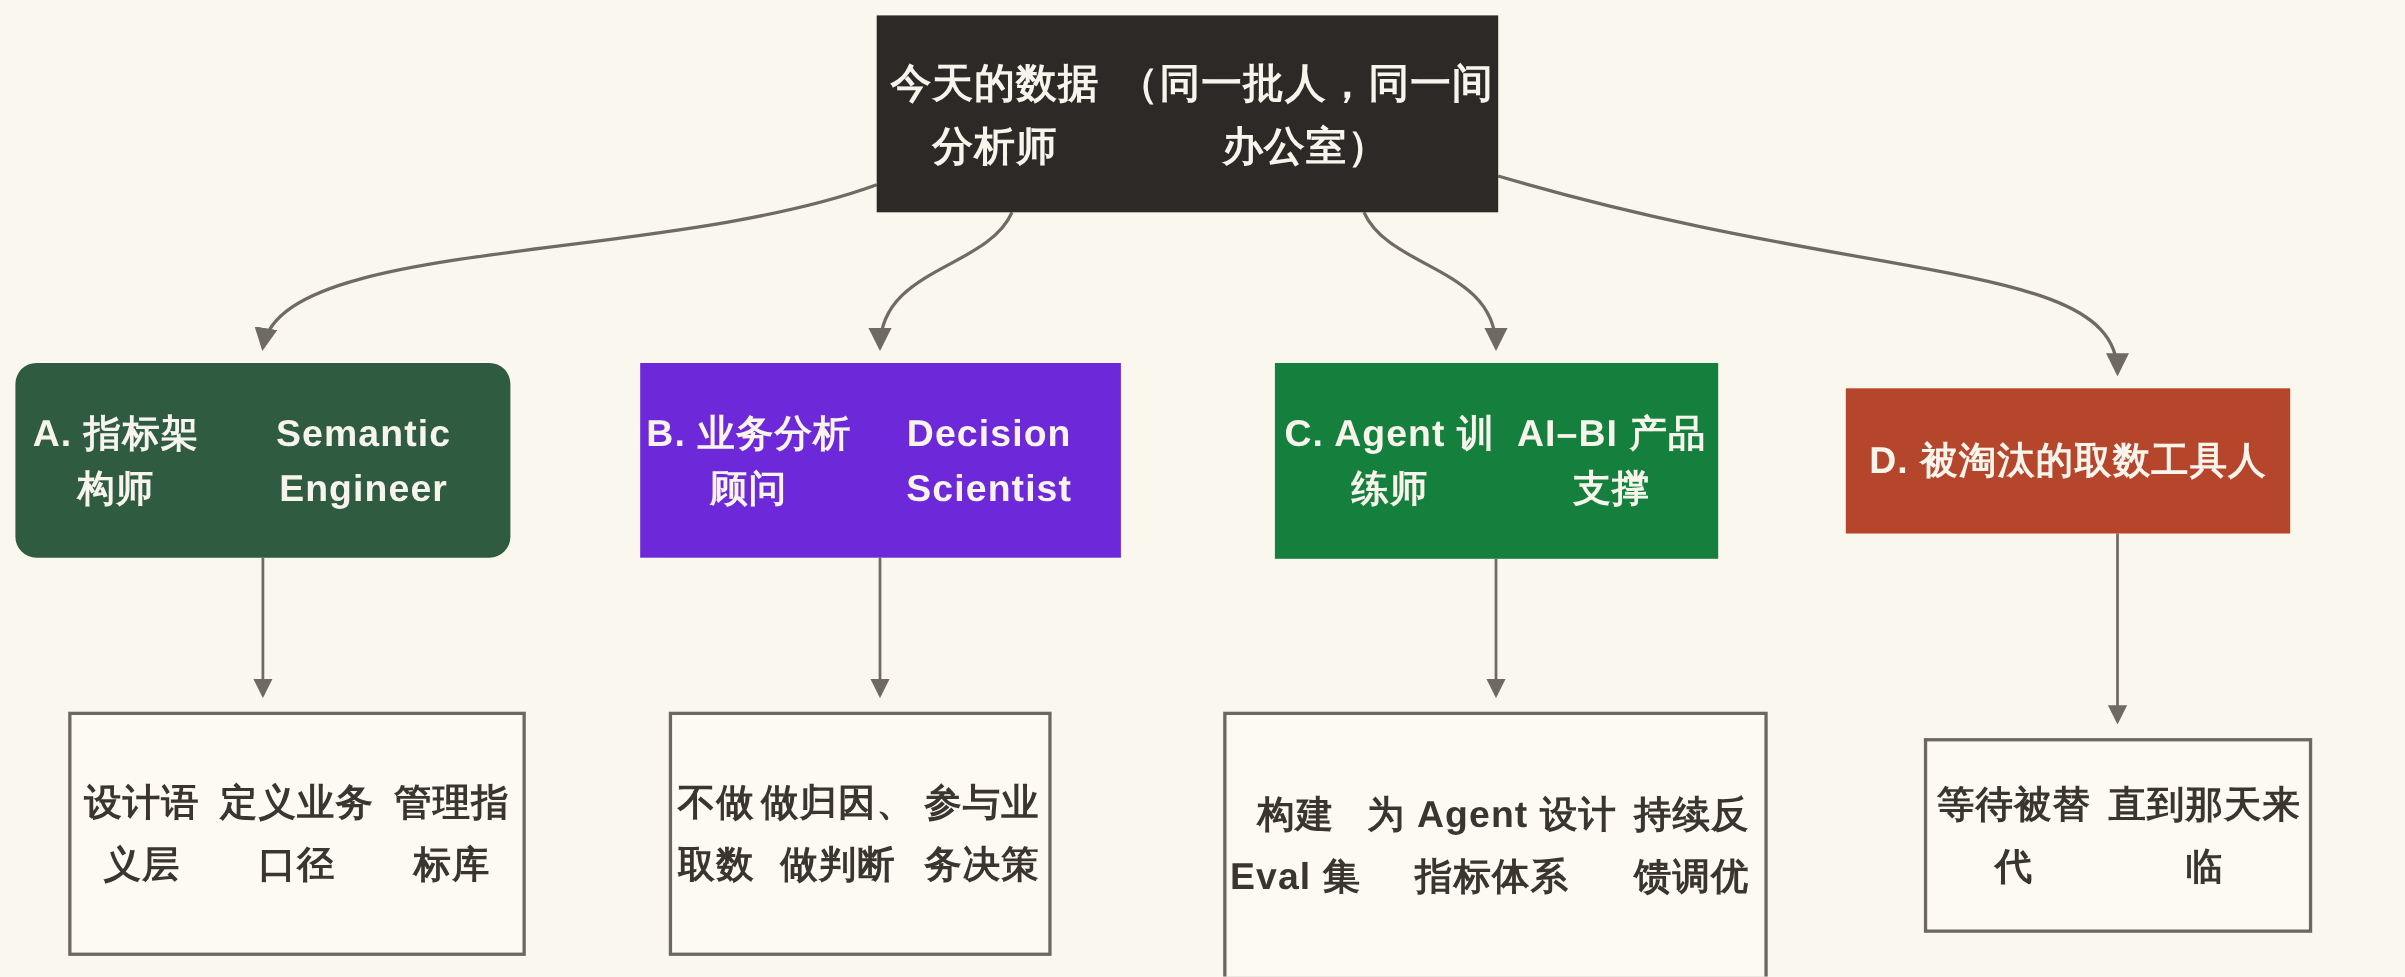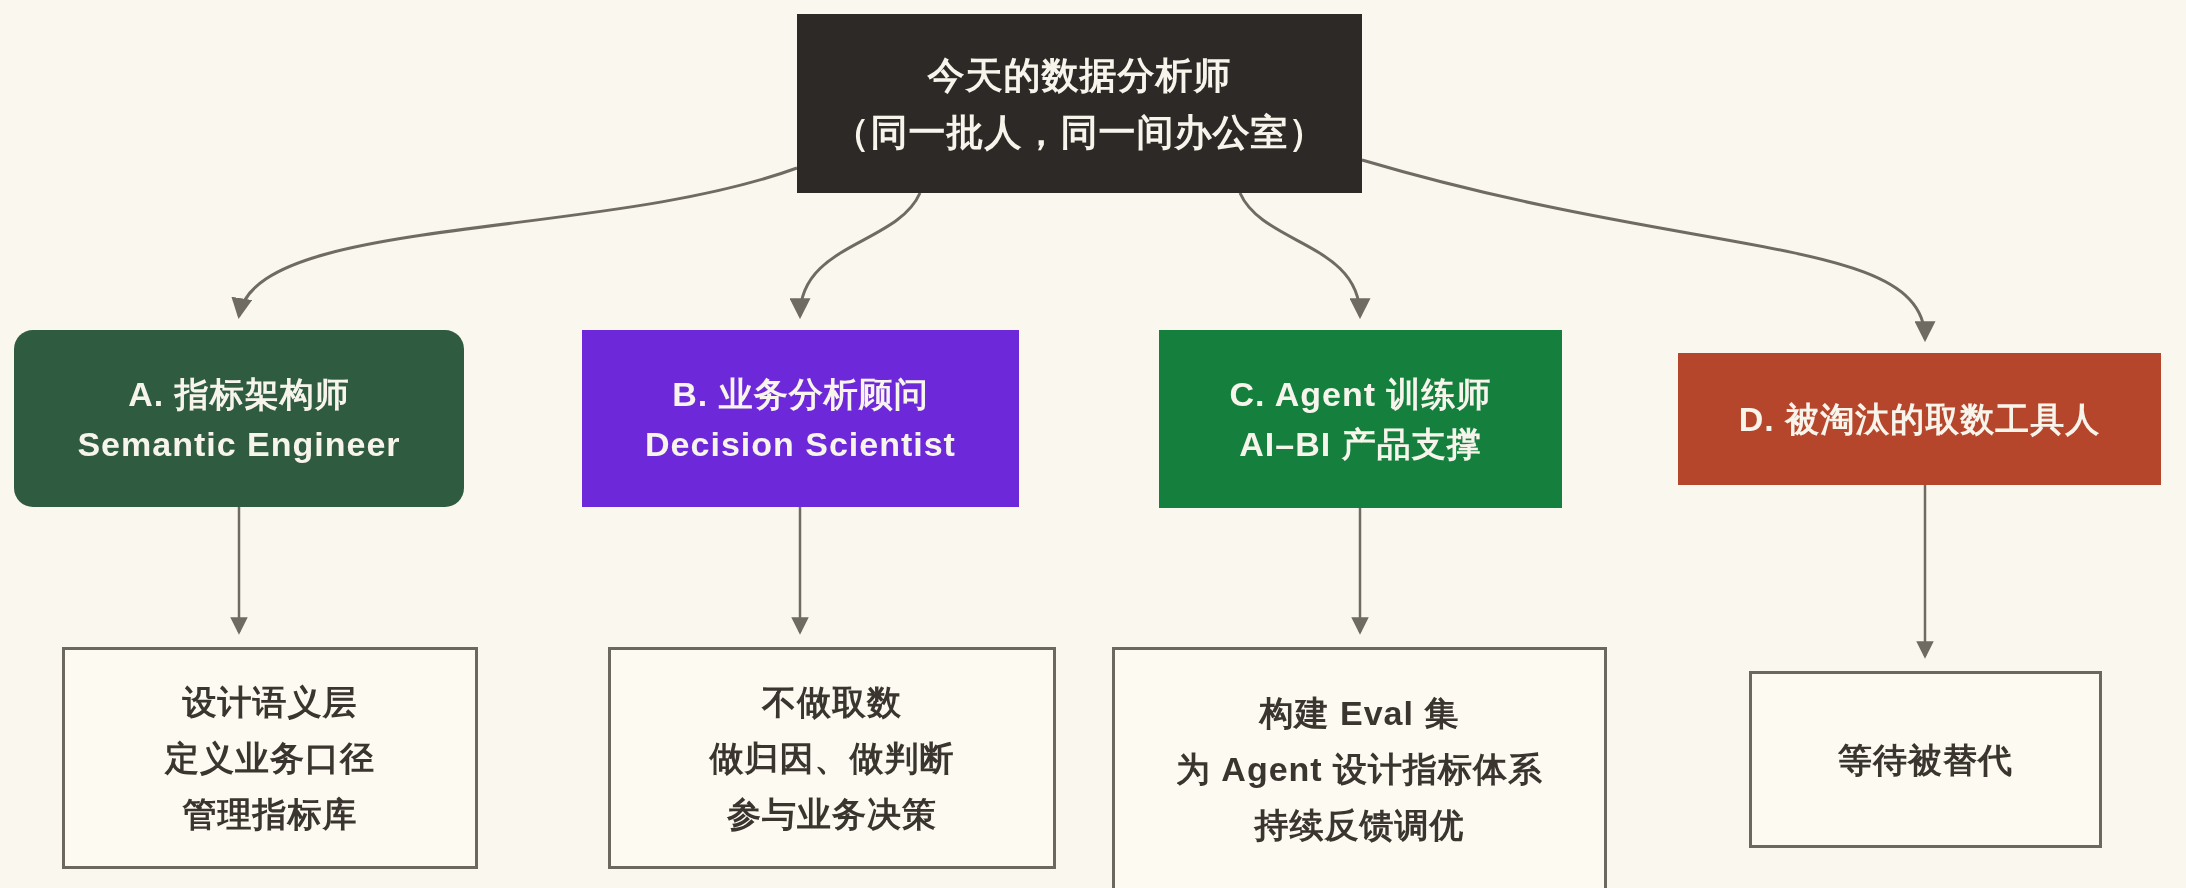--- a/index.html
+++ b/index.html
@@ -18,21 +18,21 @@
   #edges {
     position: absolute;
     left: 0;
     top: 0;
     z-index: 1;
   }
   .node {
     position: absolute;
     z-index: 2;
     display: flex;
-    flex-direction: column;
+    flex-direction: row;
     align-items: center;
     justify-content: center;
     text-align: center;
     box-sizing: border-box;
   }
   .node.root {
     background: #2C2926;
     color: #F7F4EC;
     font-size: 37px;
     font-weight: bold;
@@ -92,39 +92,40 @@
   <div class="node role" style="left: 582px; top: 330px; width: 437px; height: 177px; background: #6d28d9;">
     <div>B. 业务分析顾问</div>
     <div>Decision Scientist</div>
   </div>
 
   <div class="node role" style="left: 1159px; top: 330px; width: 403px; height: 178px; background: #15803d;">
     <div>C. Agent 训练师</div>
     <div>AI–BI 产品支撑</div>
   </div>
 
-  <div class="node role" style="left: 1678px; top: 353px; width: 483px; height: 132px; background: rgb(181, 69, 43);">
+  <div class="node role" style="left: 1678px; top: 353px; width: 404px; height: 132px; background: rgb(181, 69, 43);">
     <div>D. 被淘汰的取数工具人</div>
   </div>
 
   <div class="node detail" style="left:62px; top:647px; width:416px; height:222px;">
     <div>设计语义层</div>
     <div>定义业务口径</div>
     <div>管理指标库</div>
   </div>
 
-  <div class="node detail" style="left:608px; top:647px; width:448px; height:222px;">
+  <div class="node detail" style="left:608px; top:647px; width:348px; height:222px;">
     <div>不做取数</div>
     <div>做归因、做判断</div>
     <div>参与业务决策</div>
   </div>
 
   <div class="node detail" style="left:1112px; top:647px; width:495px; height:244px;">
     <div>构建 Eval 集</div>
     <div>为 Agent 设计指标体系</div>
     <div>持续反馈调优</div>
   </div>
 
   <div class="node detail" style="left:1749px; top:671px; width:353px; height:177px;">
     <div>等待被替代</div>
+    <div>直到那天来临</div>
   </div>
 
 </div>
 
 </body></html>

